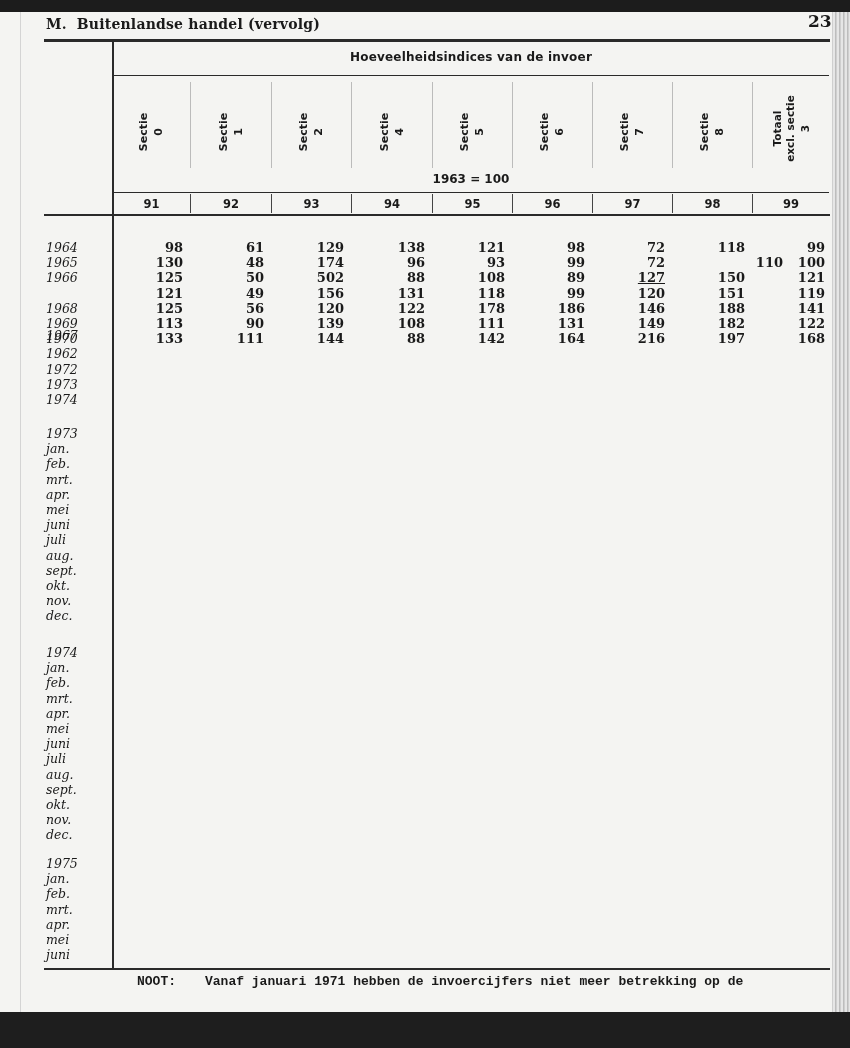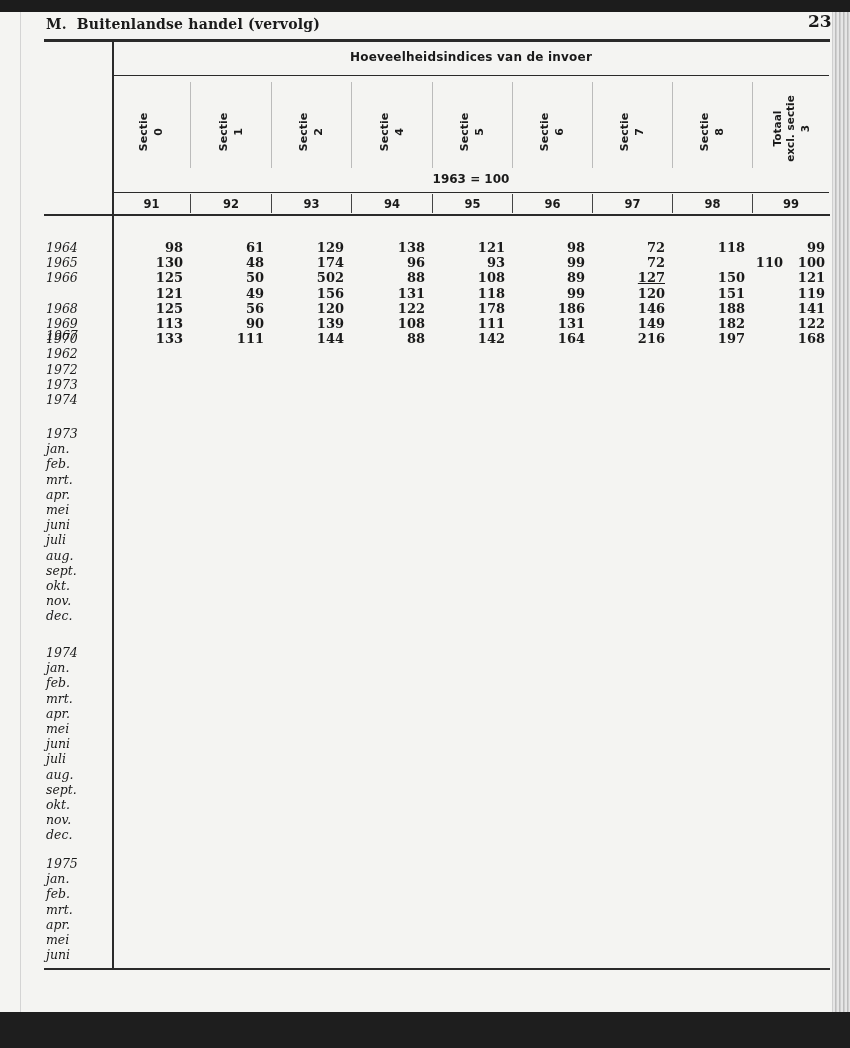--- a/index.html
+++ b/index.html
@@ -265,13 +265,14 @@
     <div class="rowlabel" style="top: 856px;">1975</div>
     <div class="rowlabel" style="top: 871.2px;">jan.</div>
     <div class="rowlabel" style="top: 886.4px;">feb.</div>
     <div class="rowlabel" style="top: 901.6px;">mrt.</div>
     <div class="rowlabel" style="top: 916.8px;">apr.</div>
     <div class="rowlabel" style="top: 932px;">mei</div>
     <div class="rowlabel" style="top: 947.2px;">juni</div>
   </div>
 
 <div class="note">
+  <div><span class="lbl">NOOT:</span><span>Vanaf januari 1971 hebben de invoercijfers niet meer betrekking op de</span></div>
 </div>
 
 </body></html>

